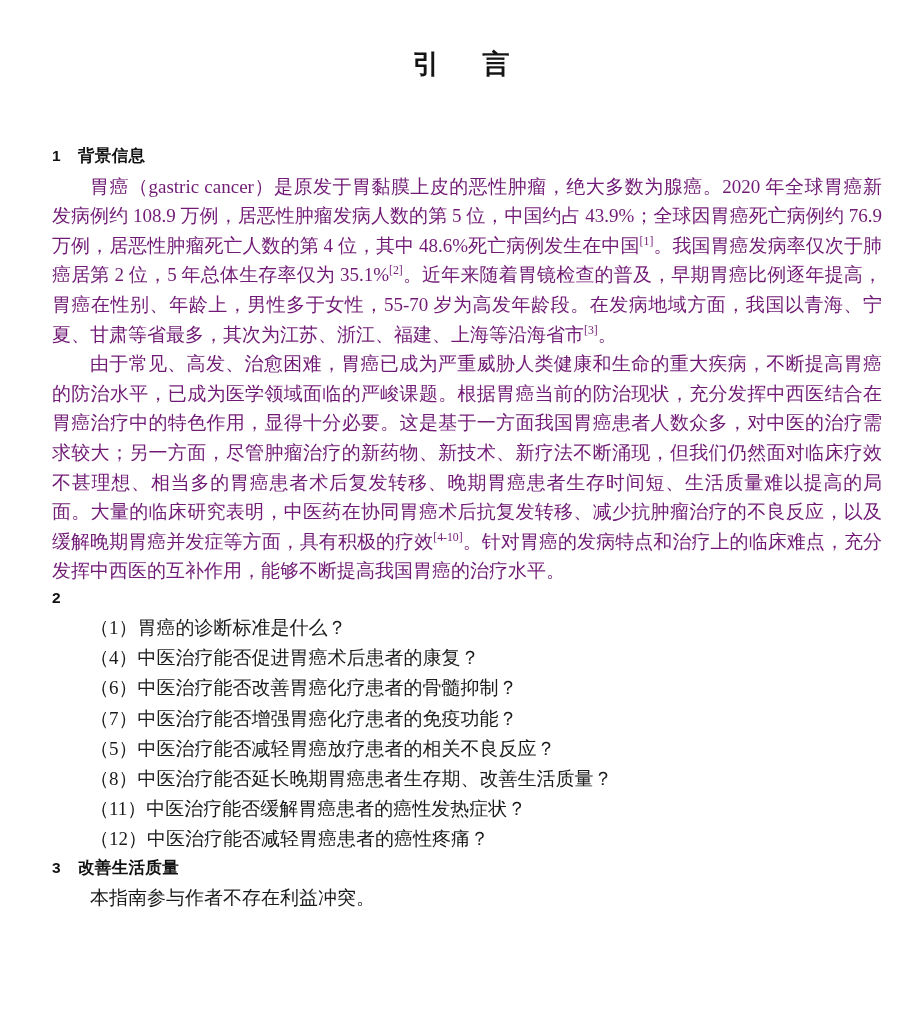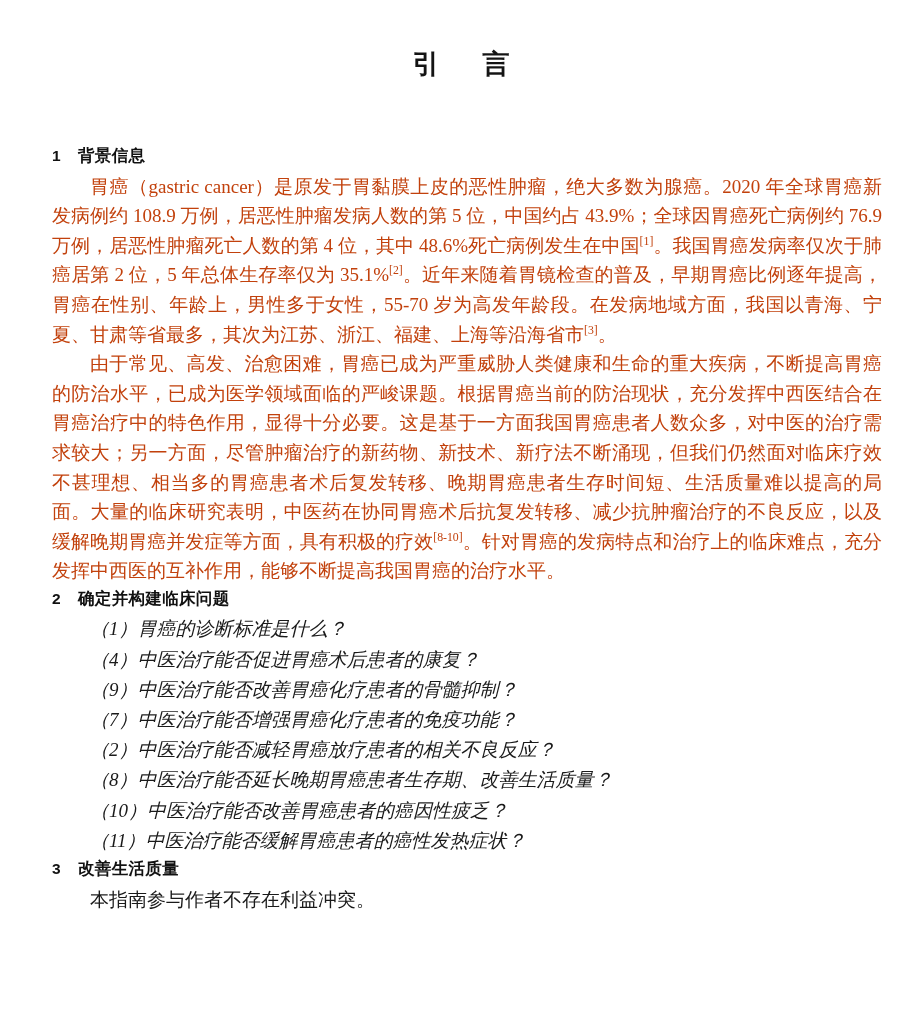--- a/index.html
+++ b/index.html
@@ -65,42 +65,41 @@
     letter-spacing: 0.02em;
   }
   
   .para {
     margin: 0;
     font-size: 19px;
     line-height: 29.6px;
     text-align: justify;
     text-justify: inter-ideograph;
     text-indent: 2em;
-    color: #c2410c;
+    color: #701a75;
     font-family: "Liberation Serif", "DejaVu Serif", serif;
   }
   sup.ref {
     font-size: 0.62em;
     vertical-align: super;
     line-height: 0;
   }
   
   .q-list {
     margin: 0;
     padding: 0;
     list-style: none;
   }
   .q-item {
     font-size: 19px;
     line-height: 30.2px;
     color: #1a1a1a;
     text-indent: 2em;
     white-space: nowrap;
     font-family: "Liberation Serif", "DejaVu Serif", serif;
-    font-style: italic;
   }
   
   .statement {
     margin: 0;
     font-size: 19px;
     line-height: 30.2px;
     text-indent: 2em;
     color: #1a1a1a;
     font-family: "Liberation Serif", "DejaVu Serif", serif;
   }
@@ -113,36 +112,35 @@
   <div class="page-title">引　言</div>
 
   <div class="content">
 
     <div class="section-heading">
       <span class="sec-num">1</span>
       <span class="sec-title">背景信息</span>
     </div>
 
     <p class="para">胃癌（gastric cancer）是原发于胃黏膜上皮的恶性肿瘤，绝大多数为腺癌。2020 年全球胃癌新发病例约 108.9 万例，居恶性肿瘤发病人数的第 5 位，中国约占 43.9%；全球因胃癌死亡病例约 76.9 万例，居恶性肿瘤死亡人数的第 4 位，其中 48.6%死亡病例发生在中国<sup class="ref">[1]</sup>。我国胃癌发病率仅次于肺癌居第 2 位，5 年总体生存率仅为 35.1%<sup class="ref">[2]</sup>。近年来随着胃镜检查的普及，早期胃癌比例逐年提高，胃癌在性别、年龄上，男性多于女性，55-70 岁为高发年龄段。在发病地域方面，我国以青海、宁夏、甘肃等省最多，其次为江苏、浙江、福建、上海等沿海省市<sup class="ref">[3]</sup>。</p>
-    <p class="para">由于常见、高发、治愈困难，胃癌已成为严重威胁人类健康和生命的重大疾病，不断提高胃癌的防治水平，已成为医学领域面临的严峻课题。根据胃癌当前的防治现状，充分发挥中西医结合在胃癌治疗中的特色作用，显得十分必要。这是基于一方面我国胃癌患者人数众多，对中医的治疗需求较大；另一方面，尽管肿瘤治疗的新药物、新技术、新疗法不断涌现，但我们仍然面对临床疗效不甚理想、相当多的胃癌患者术后复发转移、晚期胃癌患者生存时间短、生活质量难以提高的局面。大量的临床研究表明，中医药在协同胃癌术后抗复发转移、减少抗肿瘤治疗的不良反应，以及缓解晚期胃癌并发症等方面，具有积极的疗效<sup class="ref">[8-10]</sup>。针对胃癌的发病特点和治疗上的临床难点，充分发挥中西医的互补作用，能够不断提高我国胃癌的治疗水平。</p>
+    <p class="para">由于常见、高发、治愈困难，胃癌已成为严重威胁人类健康和生命的重大疾病，不断提高胃癌的防治水平，已成为医学领域面临的严峻课题。根据胃癌当前的防治现状，充分发挥中西医结合在胃癌治疗中的特色作用，显得十分必要。这是基于一方面我国胃癌患者人数众多，对中医的治疗需求较大；另一方面，尽管肿瘤治疗的新药物、新技术、新疗法不断涌现，但我们仍然面对临床疗效不甚理想、相当多的胃癌患者术后复发转移、晚期胃癌患者生存时间短、生活质量难以提高的局面。大量的临床研究表明，中医药在协同胃癌术后抗复发转移、减少抗肿瘤治疗的不良反应，以及缓解晚期胃癌并发症等方面，具有积极的疗效<sup class="ref">[4-10]</sup>。针对胃癌的发病特点和治疗上的临床难点，充分发挥中西医的互补作用，能够不断提高我国胃癌的治疗水平。</p>
 
     <div class="section-heading">
       <span class="sec-num">2</span>
-      <span class="sec-title">确定并构建临床问题</span>
     </div>
 
     <ul class="q-list">
         <li class="q-item">（1）胃癌的诊断标准是什么？</li>
         <li class="q-item">（4）中医治疗能否促进胃癌术后患者的康复？</li>
-        <li class="q-item">（9）中医治疗能否改善胃癌化疗患者的骨髓抑制？</li>
+        <li class="q-item">（6）中医治疗能否改善胃癌化疗患者的骨髓抑制？</li>
         <li class="q-item">（7）中医治疗能否增强胃癌化疗患者的免疫功能？</li>
-        <li class="q-item">（2）中医治疗能否减轻胃癌放疗患者的相关不良反应？</li>
+        <li class="q-item">（5）中医治疗能否减轻胃癌放疗患者的相关不良反应？</li>
         <li class="q-item">（8）中医治疗能否延长晚期胃癌患者生存期、改善生活质量？</li>
-        <li class="q-item">（10）中医治疗能否改善胃癌患者的癌因性疲乏？</li>
         <li class="q-item">（11）中医治疗能否缓解胃癌患者的癌性发热症状？</li>
+        <li class="q-item">（12）中医治疗能否减轻胃癌患者的癌性疼痛？</li>
       </ul>
 
     <div class="section-heading">
       <span class="sec-num">3</span>
       <span class="sec-title">改善生活质量</span>
     </div>
 
     <div>
         <p class="statement">本指南参与作者不存在利益冲突。</p>
       </div>

